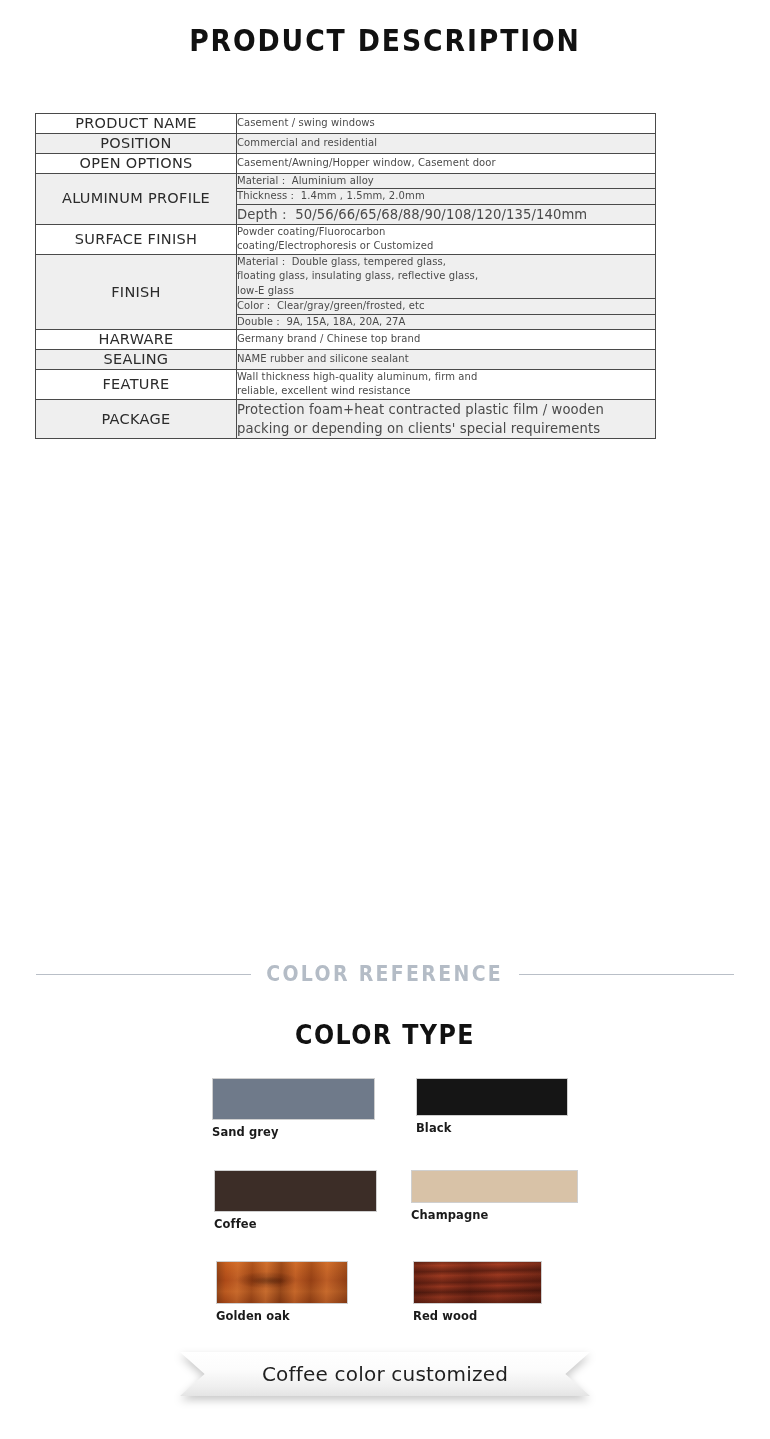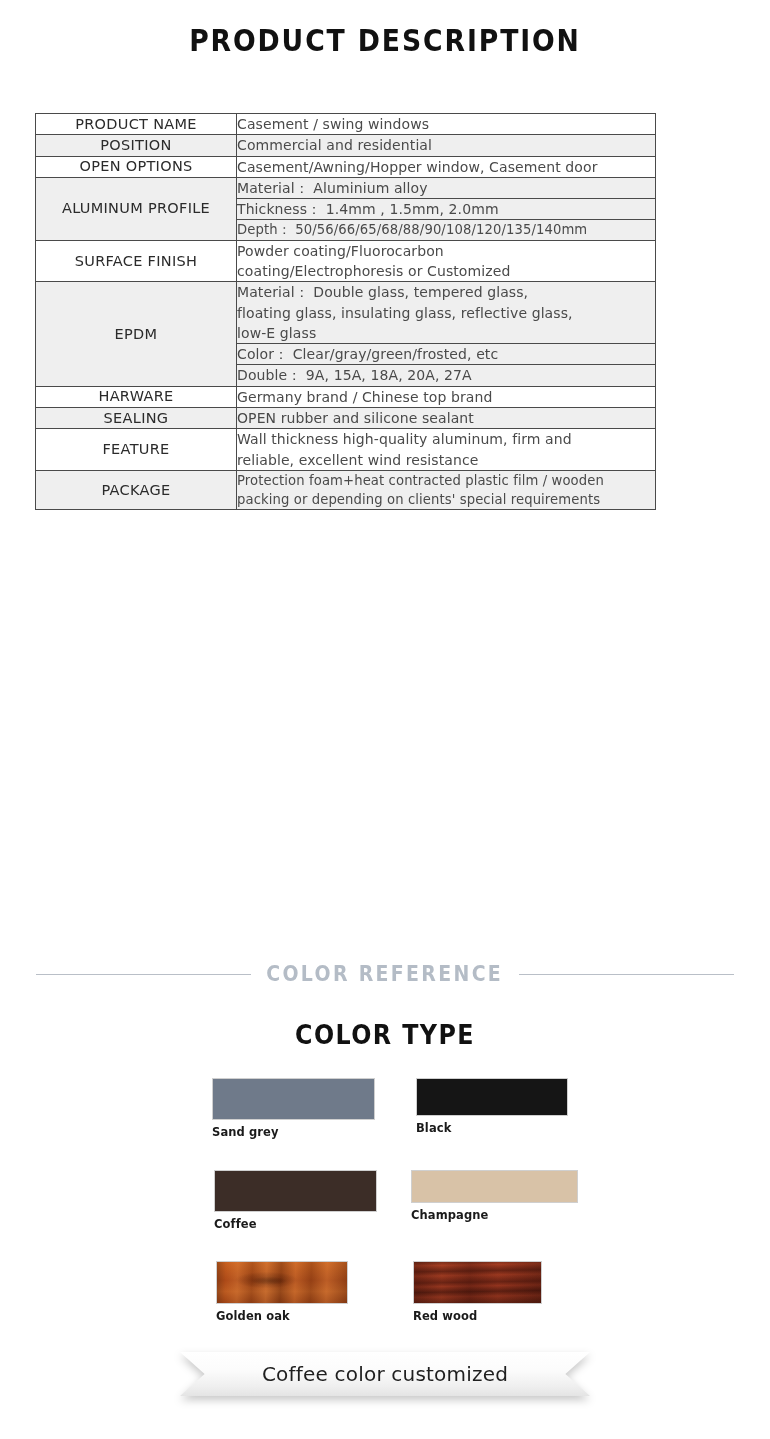--- a/index.html
+++ b/index.html
@@ -41,21 +41,21 @@
   .lbl {
     width: 201px;
     text-align: center;
     font-size: 14.5px;
     color: #2b2b2b;
     letter-spacing: 0.3px;
     padding: 9px 6px;
     line-height: 1.3;
   }
   .val {
-    font-size: 14px;
+    font-size: 10px;
     color: #4a4a4a;
     padding: 10px 0 10px 22px;
     line-height: 1.45;
     letter-spacing: 0.1px;
   }
   .val.small { font-size: 13.2px; }
   .gray { background: #efefef; }
   .white { background: #ffffff; }
   .thin-top { border-top: 1px solid #9a9a9a; }
   .sub { border-top: 1px solid #bdbdbd; }
@@ -169,40 +169,40 @@
         <td class="val gray small sub">Depth： 50/56/66/65/68/88/90/108/120/135/140mm</td>
       </tr>
 
       <tr>
         <td class="lbl white">SURFACE FINISH</td>
         <td class="val white" style="white-space:pre-line">Powder coating/Fluorocarbon
 coating/Electrophoresis or Customized</td>
       </tr>
 
       <tr>
-        <td class="lbl gray" rowspan="3">EPDM</td>
+        <td class="lbl gray" rowspan="3">FINISH</td>
         <td class="val gray" style="white-space:pre-line">Material： Double glass, tempered glass,
 floating glass, insulating glass, reflective glass,
 low-E glass</td>
       </tr>
       <tr>
         <td class="val gray sub">Color： Clear/gray/green/frosted, etc</td>
       </tr>
       <tr>
         <td class="val gray sub">Double： 9A, 15A, 18A, 20A, 27A</td>
       </tr>
 
       <tr>
         <td class="lbl white">HARWARE</td>
         <td class="val white">Germany brand / Chinese top brand</td>
       </tr>
 
       <tr>
         <td class="lbl gray thin-top">SEALING</td>
-        <td class="val gray thin-top">OPEN rubber and silicone sealant</td>
+        <td class="val gray thin-top">NAME rubber and silicone sealant</td>
       </tr>
 
       <tr>
         <td class="lbl white">FEATURE</td>
         <td class="val white" style="white-space:pre-line">Wall thickness high-quality aluminum, firm and
 reliable, excellent wind resistance</td>
       </tr>
 
       <tr>
         <td class="lbl gray">PACKAGE</td>

